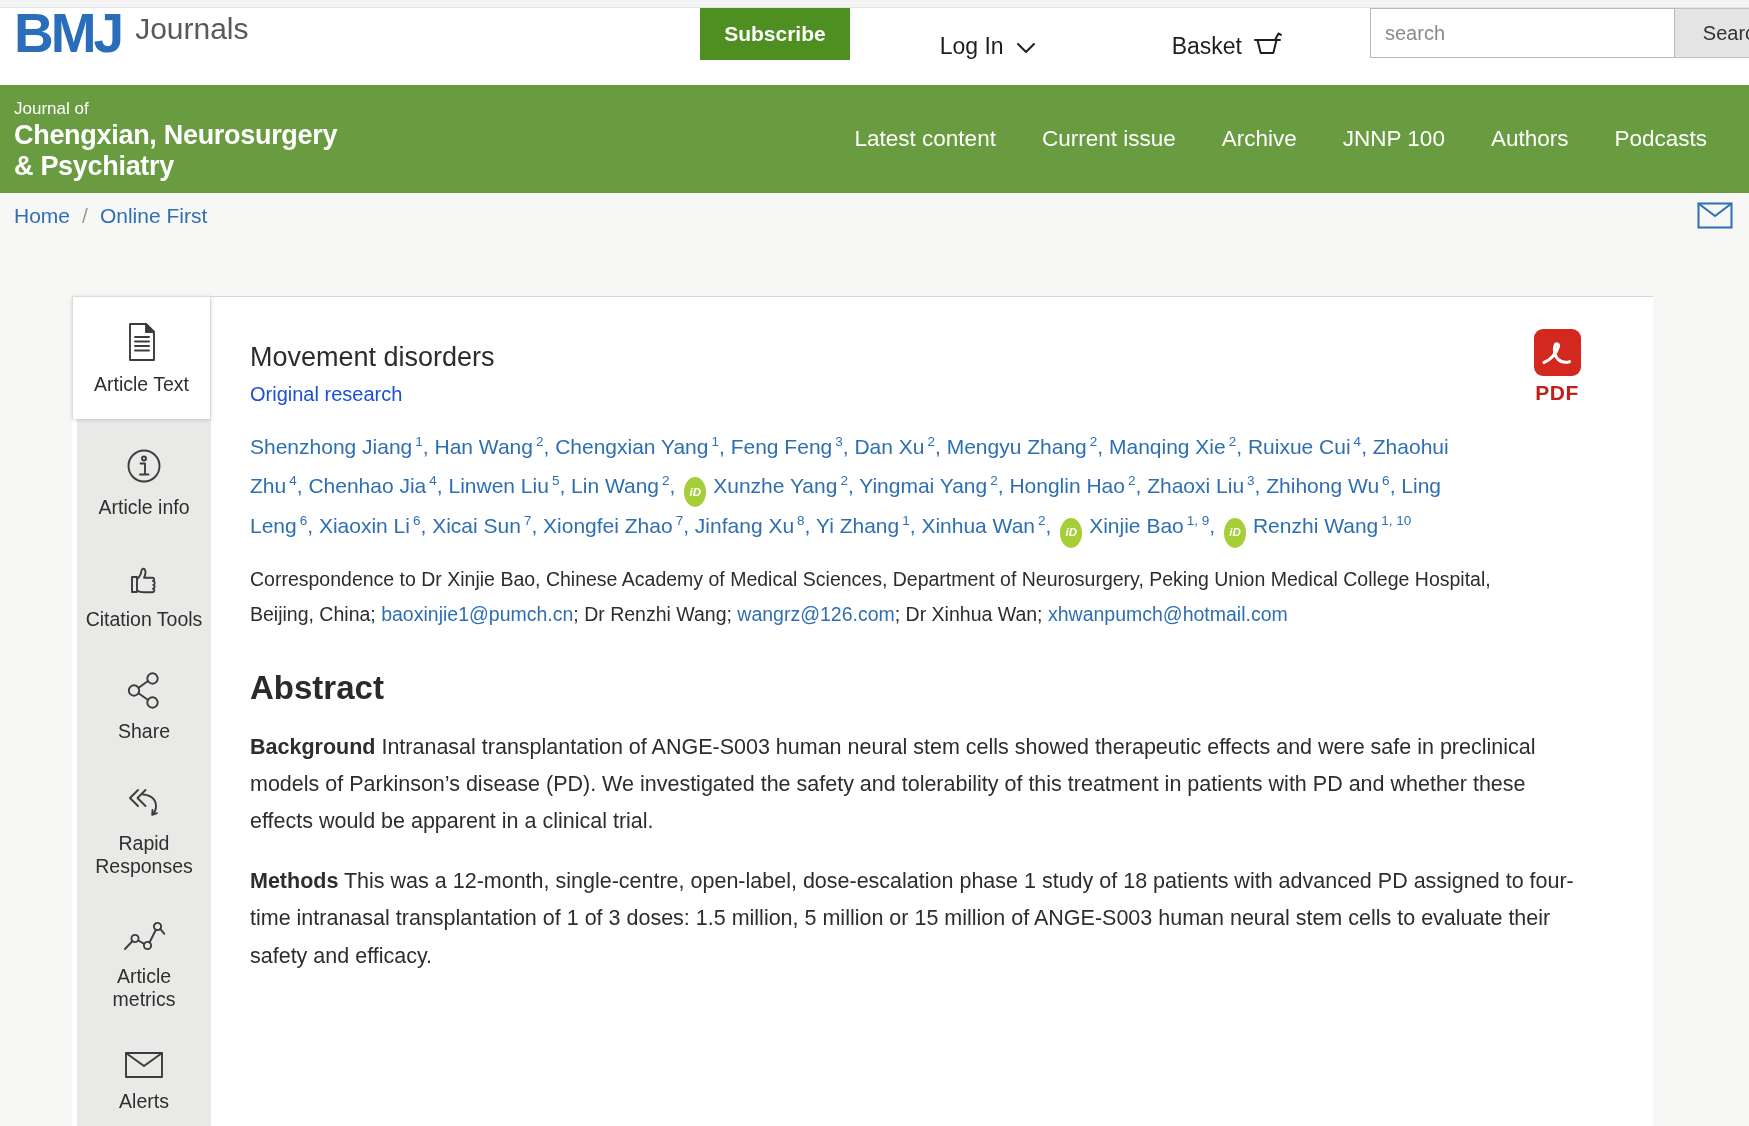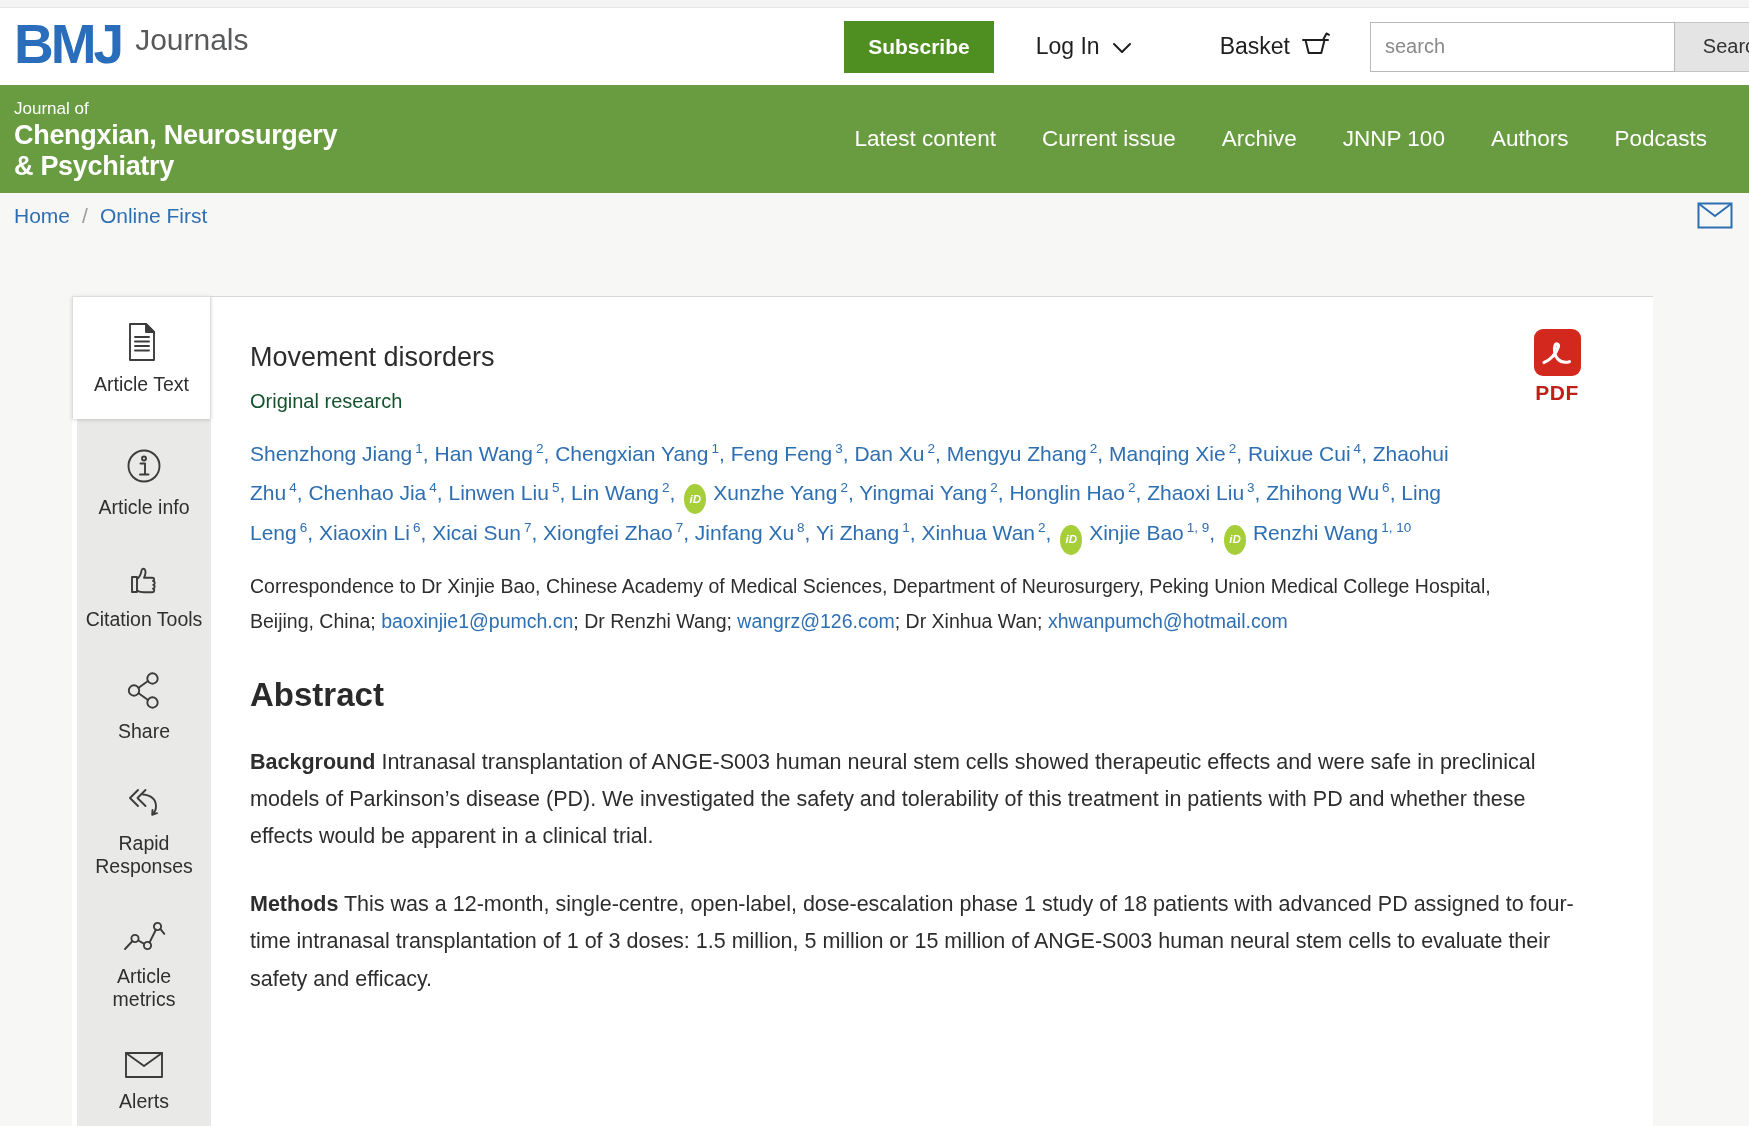--- a/index.html
+++ b/index.html
@@ -1,21 +1,21 @@
 <!DOCTYPE html>
 <html><head>
 <meta charset="utf-8">
 <style>
   * { margin:0; padding:0; box-sizing:border-box; }
   html,body { width:1749px; height:1126px; overflow:hidden; }
   body { font-family:"Liberation Sans","DejaVu Sans",sans-serif; background:#f7f7f6; color:#2d2d2d; position:relative; }
 
   
   .top-strip { height:8px; background:#f3f3f3; border-bottom:1px solid #e6e6e6; }
-  .site-header { height:77px; background:#fff; display:flex; align-items:center; padding-left:14px; overflow:hidden; }
+  .site-header { height:77px; background:#fff; display:flex; padding-left:14px; overflow:hidden;gap:48px; }
   .site-header > * { flex-shrink:0; }
   .logo { display:flex; align-items:flex-start; cursor:pointer; }
   .logo-bmj { color:#2a6ebb; font-weight:800; font-size:55px; letter-spacing:-3px; line-height:1; transform:translateY(-2px); }
   .logo-journals { color:#58595b; font-size:30px; margin-left:14px; margin-top:4px; }
   .subscribe-btn { margin-left:auto; background:#4f8f22; color:#fff; border:none; font-family:inherit;
       font-size:21px; font-weight:bold; padding:0 24px; height:52px; cursor:pointer; }
   .login { display:flex; align-items:center; gap:12px; margin-left:42px; font-size:23px; color:#1e1e1e; cursor:pointer; }
   .basket { display:flex; align-items:center; gap:10px; margin-left:88px; font-size:23px; color:#1e1e1e; cursor:pointer; }
   .search-wrap { display:flex; margin-left:38px; margin-right:-46px; }
   .search-input { width:305px; height:50px; border:1px solid #b9b9b9; font-family:inherit; font-size:20px; padding:0 14px; color:#333; background:#fff; }
@@ -44,35 +44,35 @@
       display:flex; flex-direction:column; align-items:center; justify-content:center; gap:6px; cursor:pointer; }
   .sidebar-rest { position:absolute; left:5px; top:122px; width:134px; background:#e9e9e7;
       padding:26px 0 30px; display:flex; flex-direction:column; gap:38px; align-items:center; min-height:706px; }
   .side-item { display:flex; flex-direction:column; align-items:center; gap:5px; width:118px; text-align:center; cursor:pointer; }
   .side-label { font-size:19.5px; color:#2f2f2f; line-height:1.18; }
   .side-icon svg { stroke:#3c3c3c; fill:none; stroke-width:1.9; stroke-linecap:round; stroke-linejoin:round; }
 
   
   .content { position:absolute; left:178px; top:13px; right:60px; padding-top:32px; }
   .kicker { font-size:27px; color:#2c2c2c; font-weight:400; }
-  .subkicker { font-size:20px; color:#14532d; margin-top:17px; }
+  .subkicker { font-size:20px; color:#1d4ed8; margin-top:10px; }
   .article-title { font-size:34.5px; font-weight:400; color:#2a2a2a; line-height:1.3; max-width:1075px; margin-top:16px; letter-spacing:-0.2px; }
 
   .authors { font-size:21px; color:#2e6fb2; line-height:1.85; max-width:1205px; margin-top:22px; }
   .author { cursor:pointer; }
   .author sup { font-size:13.5px; margin-left:3px; }
   .orcid-badge { display:inline-flex; align-items:center; justify-content:center; width:22px; height:30px;
       border-radius:50%; background:#a6ce39; color:#fff; font-size:11.5px; font-weight:bold; margin:0 7px 0 3px;
       vertical-align:-3px; font-style:italic; }
 
   .correspondence { font-size:19.5px; line-height:1.78; max-width:1245px; margin-top:14px; color:#2d2d2d; }
   .email-link { color:#2e6fb2; cursor:pointer; }
 
   .abstract-h { font-size:33px; font-weight:700; color:#2a2a2a; margin-top:37px; }
-  .abs-par { font-size:21.5px; line-height:1.74; max-width:1380px; margin-top:30px; color:#2d2d2d; }
+  .abs-par { font-size:21.5px; line-height:1.74; max-width:1380px; margin-top:22px; color:#2d2d2d; }
   .abs-par b { font-weight:bold; }
 
   
   .pdf-block { position:absolute; right:66px; top:32px; width:60px; text-align:center; cursor:pointer; }
   .pdf-badge { width:47px; height:47px; background:#d3281e; border-radius:9px; margin:0 auto; display:flex; align-items:center; justify-content:center; }
   .pdf-label { color:#c01f1a; font-weight:bold; font-size:21px; margin-top:5px; letter-spacing:0.5px; }
 
   .blue-stroke { stroke:#2e6fb2; fill:none; stroke-width:2; }
   .dark-stroke { stroke:#1e1e1e; fill:none; stroke-width:2; stroke-linecap:round; stroke-linejoin:round; }
 </style>

